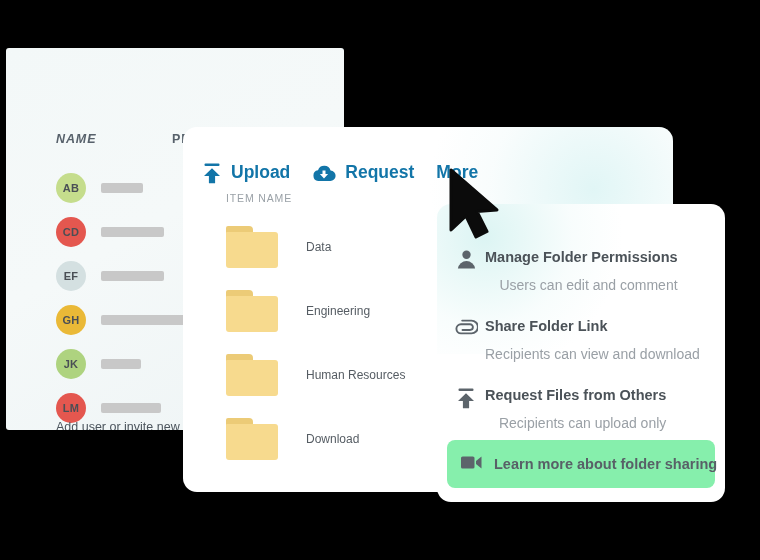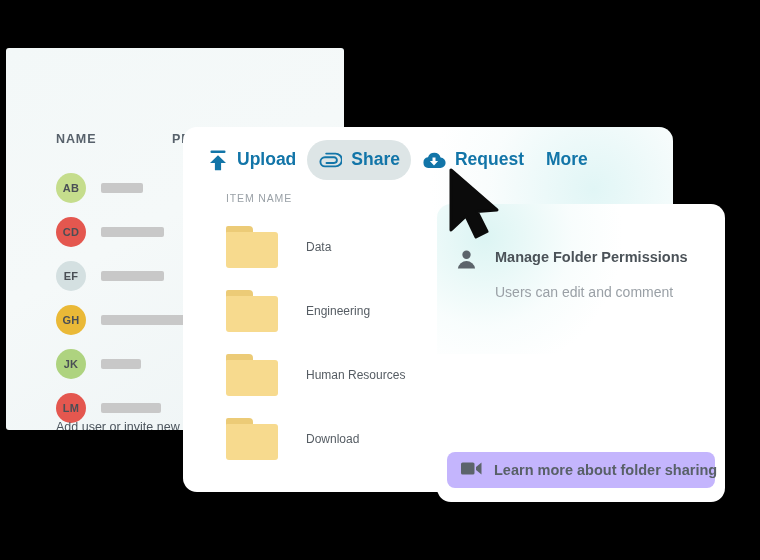--- a/index.html
+++ b/index.html
@@ -55,21 +55,21 @@
     right: 0;
     display: flex;
   }
   .col-head {
     font-size: 12.5px;
     font-weight: 700;
     letter-spacing: 0.9px;
     color: #57616b;
     text-transform: uppercase;
   }
-  #col-name { width: 116px; }
+  #col-name { width: 116px; font-style: italic; }
   #col-perm { }
 
   .user-rows {
     position: absolute;
     left: 50px;
     top: 118px;
     right: 10px;
   }
   .user-row {
     display: flex;
@@ -122,25 +122,25 @@
     right: -40px;
     top: -30px;
     width: 300px;
     height: 230px;
     background: radial-gradient(circle at 60% 40%, rgba(200,238,238,0.55) 0%, rgba(230,246,246,0.25) 45%, rgba(255,255,255,0) 72%);
     pointer-events: none;
   }
 
   #toolbar {
     position: absolute;
-    left: 6px;
+    left: 0;
     top: 0;
     height: 66px;
     display: flex;
-    align-items: center;
+    align-items: flex-end;
     padding-left: 8px;
   }
   .tb-item {
     display: flex;
     align-items: center;
     height: 40px;
     padding: 0 11px;
     border-radius: 20px;
     color: #1275a8;
     font-size: 17.5px;
@@ -234,51 +234,51 @@
     position: absolute;
     left: 10px;
     top: 34px;
     right: 10px;
   }
   .menu-item {
     display: flex;
     align-items: flex-start;
     padding: 10px 0 12px 0;
     cursor: pointer;
-    gap: 10px;
   }
   .mi-icon {
     flex: 0 0 38px;
     display: flex;
     justify-content: center;
     padding-top: 2px;
   }
   .mi-text { }
   .mi-title {
     font-size: 14.5px;
     font-weight: 700;
     color: #4b5258;
     line-height: 1.35;
     white-space: nowrap;
   }
   .mi-sub {
     font-size: 14px;
     color: #9aa0a6;
     line-height: 1.4;
-    margin-top: 15px;
-    white-space: nowrap;
+    margin-top: 8px;
+    white-space: nowrap;
+    text-align: right;
   }
 
   #learn-more {
     position: absolute;
     left: 10px;
     bottom: 14px;
     right: 10px;
-    height: 36px;
-    background: #c4b5fd;
+    height: 48px;
+    background: #86efac;
     border-radius: 8px;
     display: flex;
     align-items: center;
     padding-left: 14px;
     cursor: pointer;
     box-sizing: border-box;
   }
   #learn-more .lm-label {
     font-size: 14.5px;
     font-weight: 700;
@@ -349,28 +349,20 @@
     <div id="toolbar">
         <div class="tb-item">
           <span class="tb-icon">
             <svg width="20" height="21" viewBox="0 0 20 21">
               <rect x="2.5" y="0.5" width="15" height="2.6" rx="1" fill="#1275a8"></rect>
               <path d="M10 5.2 L18 13 L13.1 13 L13.1 20.2 L6.9 20.2 L6.9 13 L2 13 Z" fill="#1275a8"></path>
             </svg>
           </span>
           <span class="tb-label">Upload</span>
         </div>
-        <div class="tb-item active">
-          <span class="tb-icon">
-            <svg width="24" height="16" viewBox="0 0 24 16">
-              <path d="M8.2 1.6 L17.5 1.6 A6.4 6.4 0 0 1 17.5 14.4 L7 14.4 A4.6 4.6 0 0 1 7 5.2 L16 5.2 A2.9 2.9 0 0 1 16 11 L8.5 11" fill="none" stroke="#1275a8" stroke-width="1.9" stroke-linecap="round"></path>
-            </svg>
-          </span>
-          <span class="tb-label">Share</span>
-        </div>
         <div class="tb-item">
           <span class="tb-icon">
             <svg width="24" height="19" viewBox="0 0 24 19">
               <path d="M6.2 17 A5.4 5.4 0 0 1 6.0 6.3 A6.6 6.6 0 0 1 18.6 6.6 A5.2 5.2 0 0 1 18.2 17 Z" fill="#1275a8"></path>
               <path d="M12 14.6 L7.9 9.9 L10.5 9.9 L10.5 6.4 L13.5 6.4 L13.5 9.9 L16.1 9.9 Z" fill="#ffffff"></path>
             </svg>
           </span>
           <span class="tb-label">Request</span>
         </div>
         <div class="tb-item">
@@ -419,20 +411,43 @@
         <div class="menu-item">
           <span class="mi-icon">
             <svg width="19" height="19" viewBox="0 0 19 19">
               <circle cx="9.5" cy="4.7" r="4.2" fill="#5c646b"></circle>
               <path d="M0.9 18.5 A8.7 8.7 0 0 1 18.1 18.5 Z" fill="#5c646b"></path>
             </svg>
           </span>
           <span class="mi-text">
             <div class="mi-title">Manage Folder Permissions</div>
             <div class="mi-sub">Users can edit and comment</div>
+          </span>
+        </div>
+        <div class="menu-item">
+          <span class="mi-icon">
+            <svg width="24" height="16" viewBox="0 0 24 16">
+              <path d="M8.2 1.6 L17.5 1.6 A6.4 6.4 0 0 1 17.5 14.4 L7 14.4 A4.6 4.6 0 0 1 7 5.2 L16 5.2 A2.9 2.9 0 0 1 16 11 L8.5 11" fill="none" stroke="#5c646b" stroke-width="1.9" stroke-linecap="round"></path>
+            </svg>
+          </span>
+          <span class="mi-text">
+            <div class="mi-title">Share Folder Link</div>
+            <div class="mi-sub">Recipients can view and download</div>
+          </span>
+        </div>
+        <div class="menu-item">
+          <span class="mi-icon">
+            <svg width="20" height="21" viewBox="0 0 20 21">
+              <rect x="2.5" y="0.5" width="15" height="2.6" rx="1" fill="#5c646b"></rect>
+              <path d="M10 5.2 L18 13 L13.1 13 L13.1 20.2 L6.9 20.2 L6.9 13 L2 13 Z" fill="#5c646b"></path>
+            </svg>
+          </span>
+          <span class="mi-text">
+            <div class="mi-title">Request Files from Others</div>
+            <div class="mi-sub">Recipients can upload only</div>
           </span>
         </div>
       </div>
 
     <div id="learn-more">
       <span>
         <svg width="21" height="15" viewBox="0 0 21 15">
           <rect x="0" y="1.5" width="13.5" height="12" rx="1.6" fill="#5c646b"></rect>
           <path d="M15 6 L20.5 1.6 L20.5 13.4 L15 9 Z" fill="#5c646b"></path>
         </svg>

